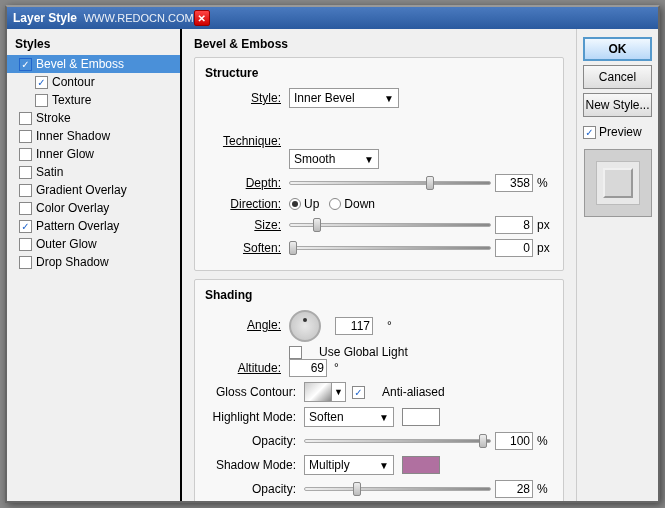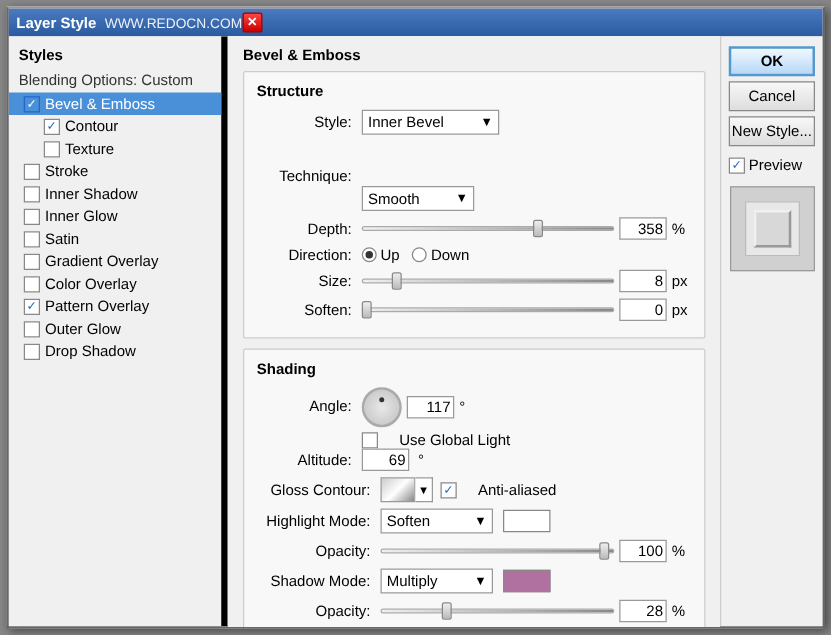--- a/index.html
+++ b/index.html
@@ -45,21 +45,21 @@
       display: flex;
       flex: 1;
       overflow: hidden;
     }
     
     
     .left-panel {
       width: 175px;
       min-width: 175px;
       background: #f0f0f0;
-      border-right: 5px solid #000000;
+      border-right: 2px solid #000000;
       padding: 6px 0;
     }
     
     .panel-title {
       font-size: 12px;
       font-weight: bold;
       padding: 2px 8px 4px 8px;
     }
     
     .blending-options-label {
@@ -134,20 +134,21 @@
       margin-bottom: 5px;
       gap: 4px;
     }
     
     .form-label {
       width: 80px;
       text-align: right;
       font-size: 12px;
       padding-right: 4px;
       flex-shrink: 0;
+      text-decoration: underline;
     }
     
     .form-label-wide {
       width: 95px;
       text-align: right;
       font-size: 12px;
       padding-right: 4px;
       flex-shrink: 0;
     }
     
@@ -389,21 +390,20 @@
     <span class="title-bar-text">
       <span>Layer Style</span>&nbsp;&nbsp;<span style="font-weight:normal;font-size:11px;opacity:0.9">WWW.REDOCN.COM</span>
     </span>
     <div class="close-btn">✕</div>
   </div>
 
   <div class="window-body">
 
     <div class="left-panel">
       <div class="panel-title">Styles</div>
-      <div class="blending-options-label">Blending Options: Custom</div>
 
       <div class="sidebar-item active">
         <div class="checkbox-icon checked-blue">✓</div>
         <span class="item-label">Bevel &amp; Emboss</span>
       </div>
       <div class="sidebar-item sub">
         <div class="checkbox-icon checked">✓</div>
         <span class="item-label">Contour</span>
       </div>
       <div class="sidebar-item sub">
@@ -520,21 +520,21 @@
           </div>
         </div>
       </div>
 
       <div class="section-box">
         <div class="section-box-title">Shading</div>
 
         <div class="form-row" style="align-items:flex-start; margin-bottom:0;">
           <div class="form-label" style="padding-top:8px;">Angle:</div>
           <div style="display:flex; flex-direction:column; gap:3px;">
-            <div style="display:flex; align-items:center; gap:4px;">
+            <div style="display:flex; align-items:center; gap:14px;">
               <div class="angle-wheel">
                 <div class="angle-dot"></div>
               </div>
               <input class="num-input" type="text" value="117" style="width: 38px;">
               <span>°</span>
             </div>
             <div class="form-row" style="margin:0; padding-left:0;">
               <div class="check-label">
                 <div class="checkbox-small"></div>
                 <span>Use Global Light</span>

